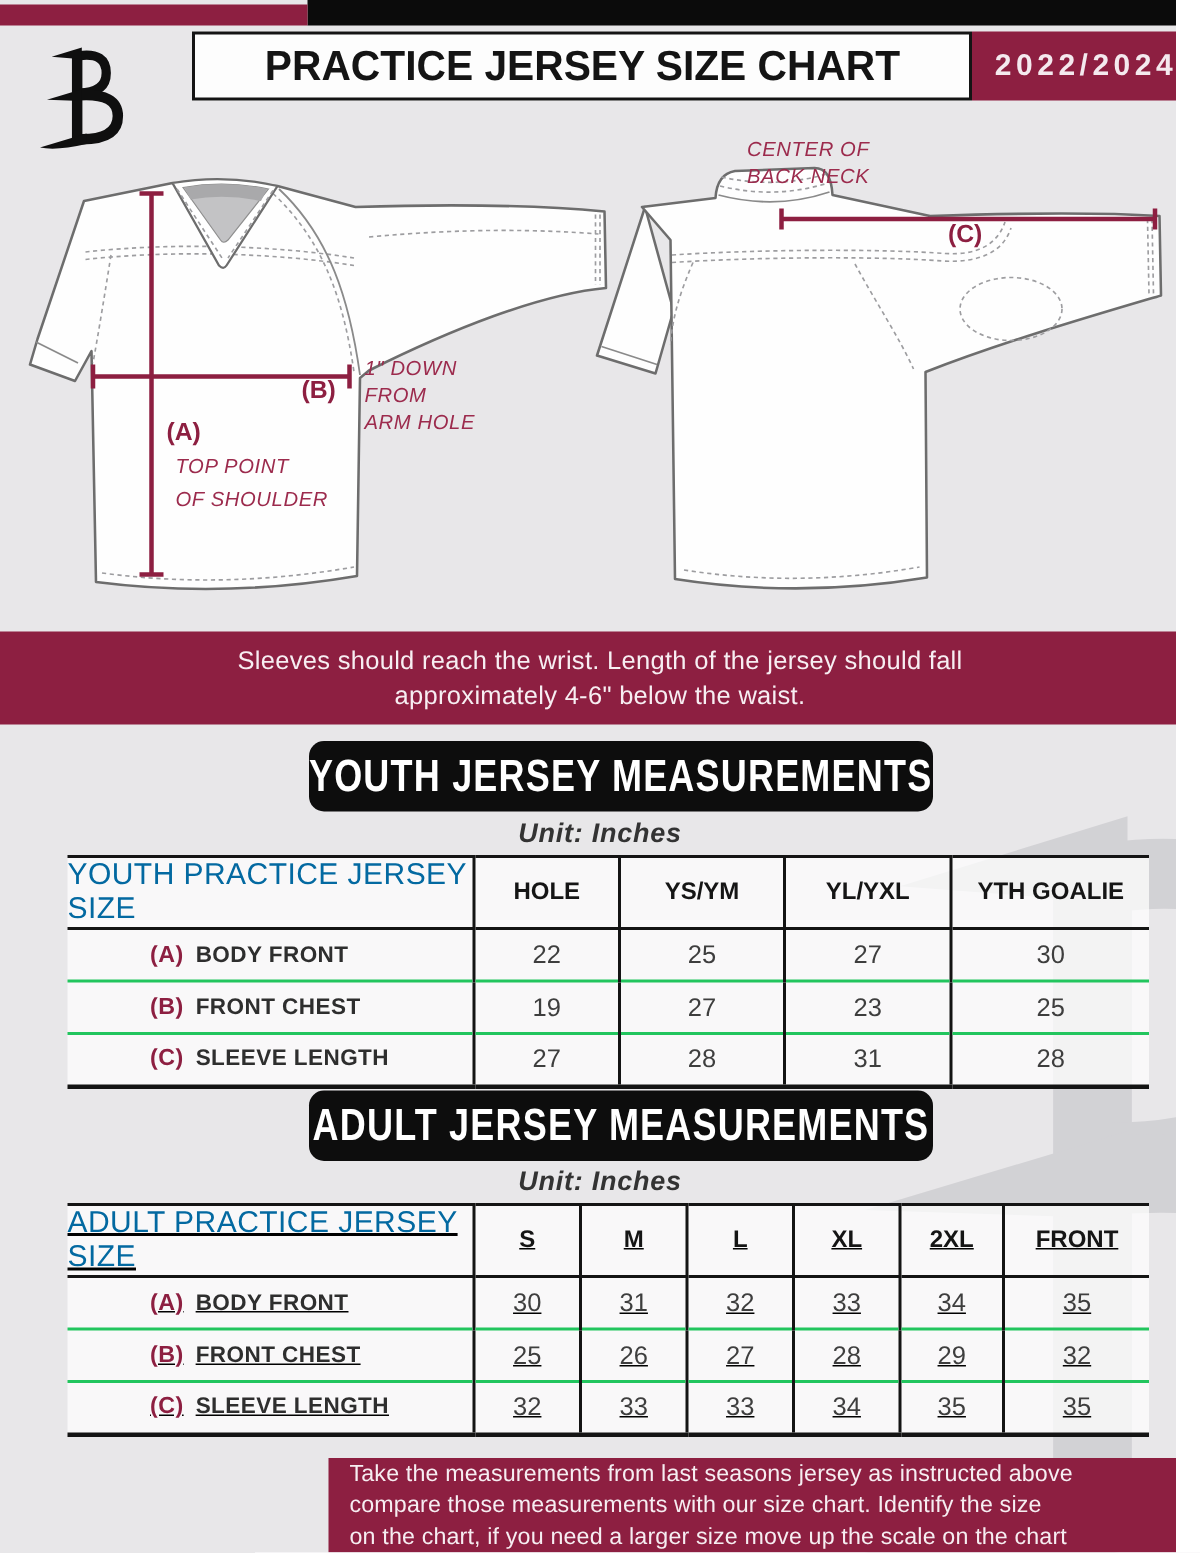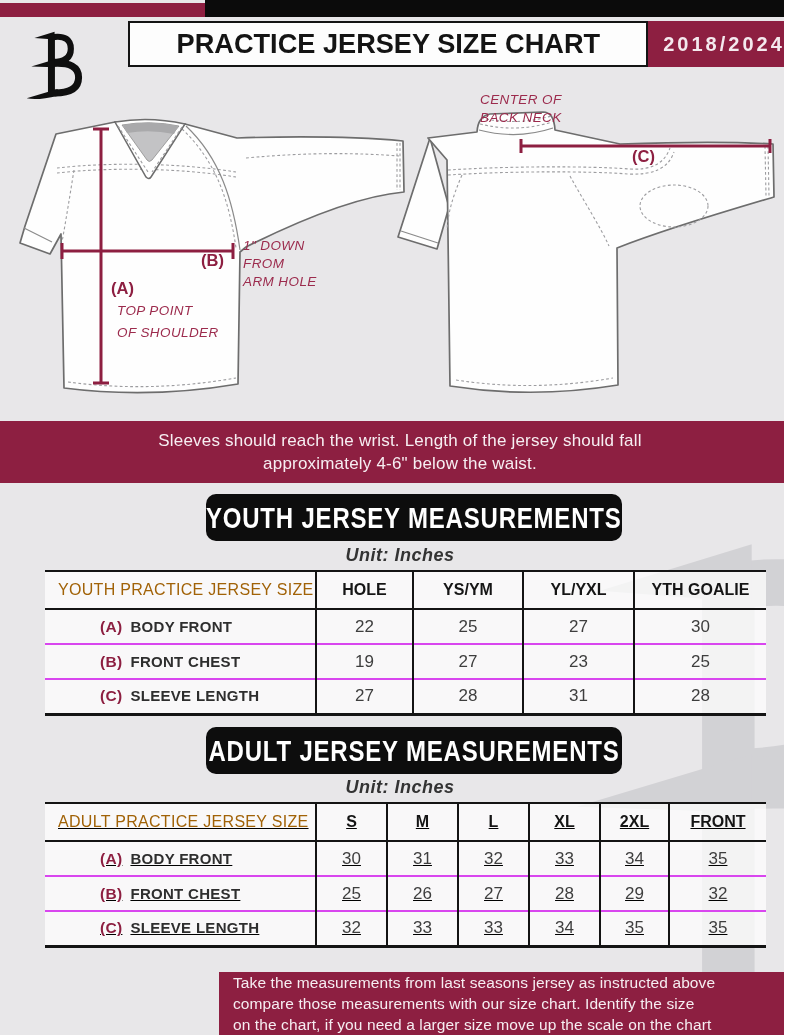--- a/index.html
+++ b/index.html
@@ -27,21 +27,21 @@
   }
   .season-box span{color:#f4e9ee;font-size:20px;font-weight:700;letter-spacing:3px;}
   
   .diagram-svg{position:absolute;left:0;top:0;width:800px;height:420px;z-index:2;}
   .diag-key{position:absolute;font-weight:800;font-size:16.5px;color:var(--maroon);z-index:3;}
   .diag-note{
     position:absolute;font-style:italic;font-size:13.5px;line-height:18px;color:var(--label-maroon);
     letter-spacing:.4px;font-weight:500;white-space:pre-line;z-index:3;
   }
   .lh22{line-height:22px;}
-  #label-c-desc{left:480px;top:91px;}
+  #label-c-desc{left:498px;top:91px;}
   #label-c{left:632px;top:147px;}
   #label-b{left:201px;top:251px;}
   #label-b-desc{left:243px;top:237px;}
   #label-a{left:111px;top:279px;}
   #label-a-desc{left:117px;top:300px;}
   
   .banner{
     position:absolute;left:0;top:421px;width:800px;height:62px;background:var(--maroon);
     display:flex;align-items:center;justify-content:center;z-index:3;
   }
@@ -54,25 +54,25 @@
   .section-pill span{color:#fff;font-size:30px;font-weight:700;letter-spacing:1px;display:inline-block;transform:scaleX(0.8);white-space:nowrap;}
   #youth-pill{top:494px;} #adult-pill{top:727px;}
   .unit{position:absolute;left:0;width:800px;text-align:center;font-style:italic;font-weight:600;font-size:18px;color:#333;letter-spacing:.5px;z-index:3;}
   #youth-unit{top:545px;} #adult-unit{top:777px;}
   
   .size-table{position:absolute;left:45px;width:721px;border-collapse:collapse;table-layout:fixed;z-index:3;}
   #youth-table{top:570px;} #adult-table{top:802px;text-decoration:underline;}
   .size-table th,.size-table td{background:rgba(255,255,255,0.72);padding:0;vertical-align:middle;}
   .size-table thead tr{height:38px;} .size-table tbody tr{height:35px;}
   .size-table thead th{border-top:2.5px solid #141414;border-bottom:2px solid #141414;font-size:16px;font-weight:700;color:#151515;text-align:center;}
-  .size-table tbody td{border-top:2px solid #d946ef;text-align:center;font-size:17px;color:#3e3e3e;}
+  .size-table tbody td{border-top:2px solid #22c55e;text-align:center;font-size:17px;color:#3e3e3e;}
   .size-table tbody tr:last-child td{border-bottom:3px solid #141414;}
   .size-table th:not(.lbl),.size-table td:not(.lbl){border-left:2px solid #141414;}
   .size-table .lbl{text-align:left;}
-  .size-table thead th.lbl{padding-left:13px;font-weight:400;color:#a16207;font-size:16px;letter-spacing:.3px;}
+  .size-table thead th.lbl{font-weight:400;color:#0369a1;font-size:20px;letter-spacing:.3px;}
   .size-table tbody td.lbl{padding-left:55px;font-size:15px;color:#2e2e2e;font-weight:600;letter-spacing:.3px;}
   .size-table .key{color:var(--maroon);font-weight:800;font-size:15.5px;margin-right:8px;}
   
   .watermark{position:absolute;left:505px;top:515px;width:470px;height:560px;color:#b9b9be;opacity:.45;z-index:1;pointer-events:none;}
   
   .footer{position:absolute;left:0;top:972px;width:800px;height:63px;z-index:3;}
   .footer-black{
     position:absolute;left:0;top:0;width:219px;height:100%;background:#0b0b0b;
     display:flex;align-items:center;gap:13px;padding-left:25px;box-sizing:border-box;
   }
@@ -107,21 +107,21 @@
   <div class="topbar-black"></div>
   <div class="topbar-maroon"></div>
 
   <svg class="header-logo" viewBox="0 0 80 96">
       <use href="#logoB"></use>
     </svg>
   <div class="title-box">
     <span>PRACTICE JERSEY SIZE CHART</span>
   </div>
   <div class="season-box">
-    <span>2018/2024</span>
+    <span>2022/2024</span>
   </div>
 
   <svg class="watermark" viewBox="0 0 80 96">
       <use href="#logoB"></use>
     </svg>
 
   <svg class="diagram-svg" viewBox="0 0 800 420">
 
     <g>
       <path class="o" d="M56 134 L25 226 L20 243 L50 254 L61 234 L64 388 Q150 399 238 384 L240 252 L246 247 C300 220 360 196 404 192 L403 141 C360 137 300 136 237 138 L185 124 L115 122 Z"></path>

